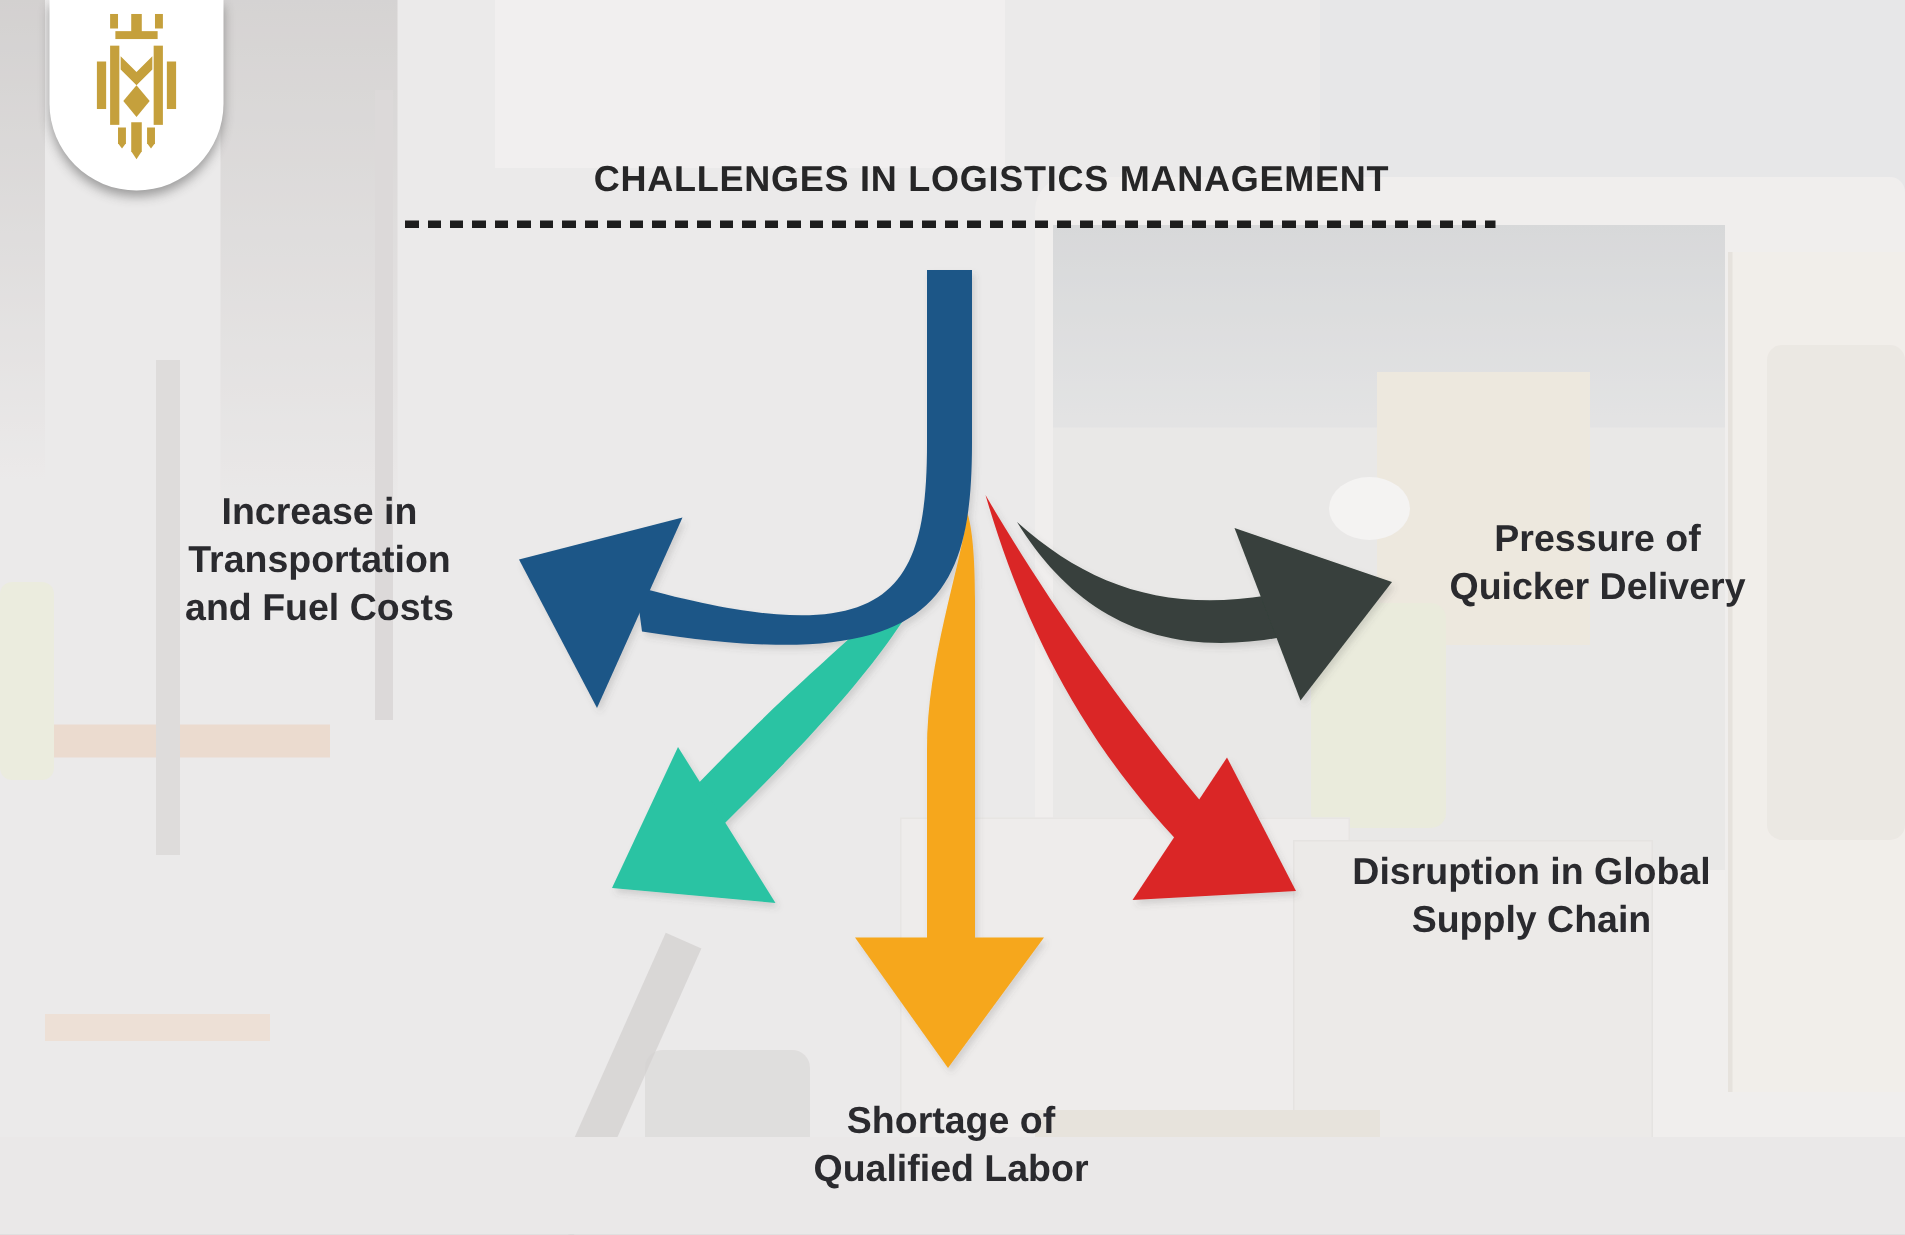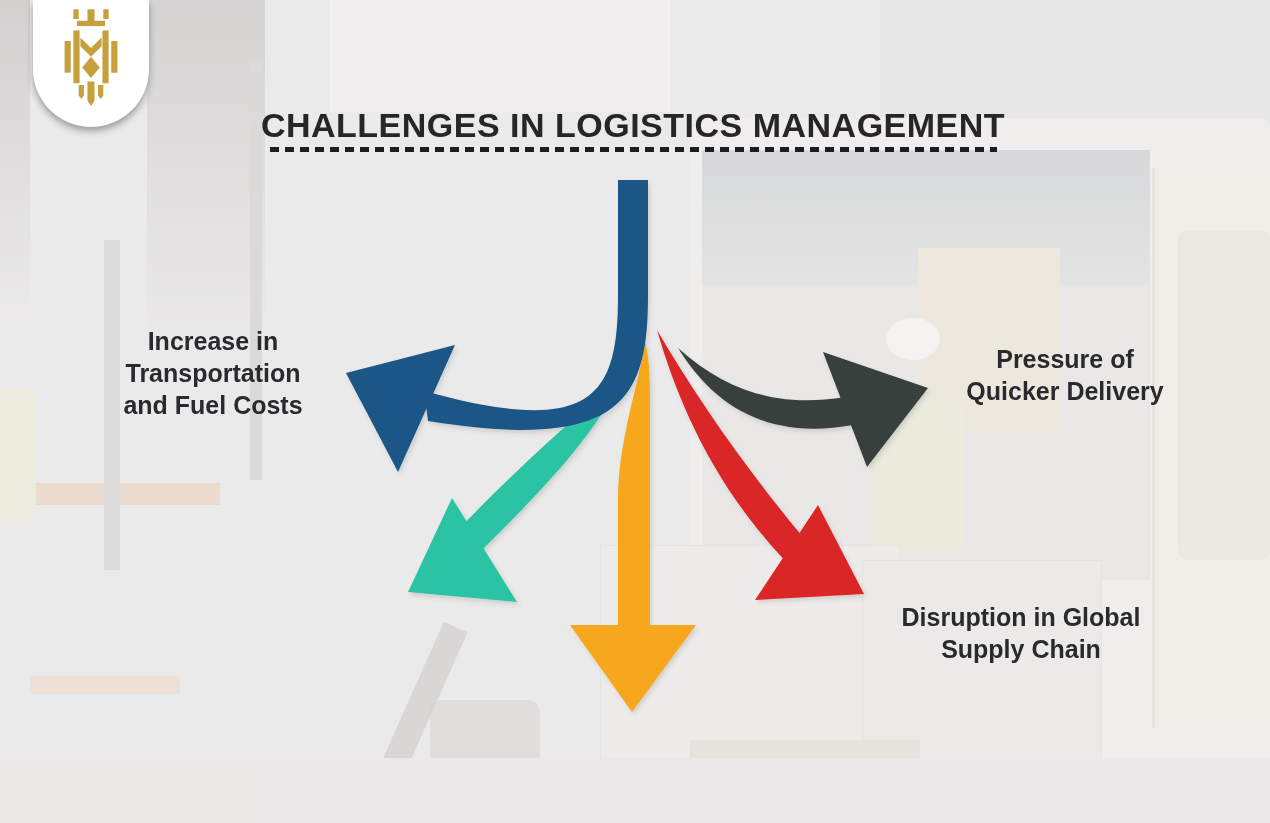--- a/index.html
+++ b/index.html
@@ -16,41 +16,41 @@
 
   
   .logo-pill{
     left:33px;top:0;width:116px;height:127px;background:#ffffff;
     border-radius:0 0 58px 58px;box-shadow:0 4px 7px rgba(60,60,60,0.45);
   }
   .logo-pill svg{position:absolute;left:14px;top:4px;}
 
   
   .title{
-    left:633px;top:106px;transform:translateX(-50%);
-    font-size:34px;font-weight:700;letter-spacing:0.5px;white-space:nowrap;
+    left:661px;top:106px;transform:translateX(-50%);
+    font-size:24px;font-weight:700;letter-spacing:0.5px;white-space:nowrap;
     color:#262627;
   }
   .title-dashes{
     left:270px;top:147px;width:727px;height:5px;
     background:repeating-linear-gradient(90deg,#1d1d1d 0 9px,transparent 9px 15px);
   }
 
   
   .arrows{left:0;top:0;}
 
   
   .label{
     transform:translateX(-50%);text-align:center;white-space:pre-line;
     font-size:25px;line-height:32px;font-weight:700;color:#2a2a2e;width:460px;
   }
   .lbl-left{left:213px;top:325px;}
   .lbl-right{left:1065px;top:343px;}
   .lbl-bleft{left:257px;top:566px;}
-  .lbl-bright{left:1021px;top:565px;margin-top:36px;}
+  .lbl-bright{left:1021px;top:565px;}
   .lbl-bcenter{left:634px;top:731px;}
 </style>
 </head>
 <body>
 
 <div class="canvas">
 
   <div class="backdrop">
     <div class="bd" style="left:0;top:0;width:30px;height:320px;background:linear-gradient(#c2c0bf,rgba(194,192,191,0));"></div>
     <div class="bd" style="left:147px;top:0;width:118px;height:355px;background:linear-gradient(#c6c4c3,rgba(198,196,195,0));"></div>
@@ -129,16 +129,18 @@
         <path d="M346 373 L455 345 L398 472 Z" fill="#1d5787"></path>
       </g>
     </g>
   </svg>
 
   <div class="label lbl-left">Increase in
 Transportation
 and Fuel Costs</div>
   <div class="label lbl-right">Pressure of
 Quicker Delivery</div>
+  <div class="label lbl-bcenter">Shortage of
+Qualified Labor</div>
   <div class="label lbl-bright">Disruption in Global
 Supply Chain</div>
 
 </div>
 
 </body></html>

